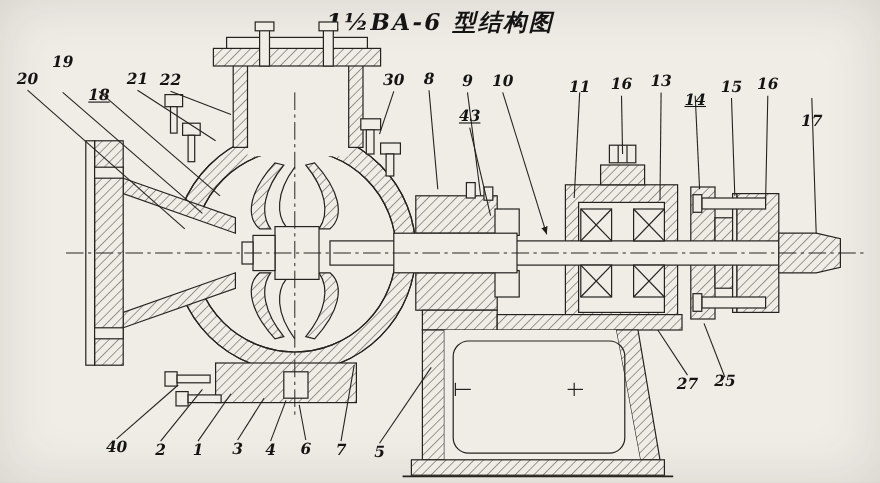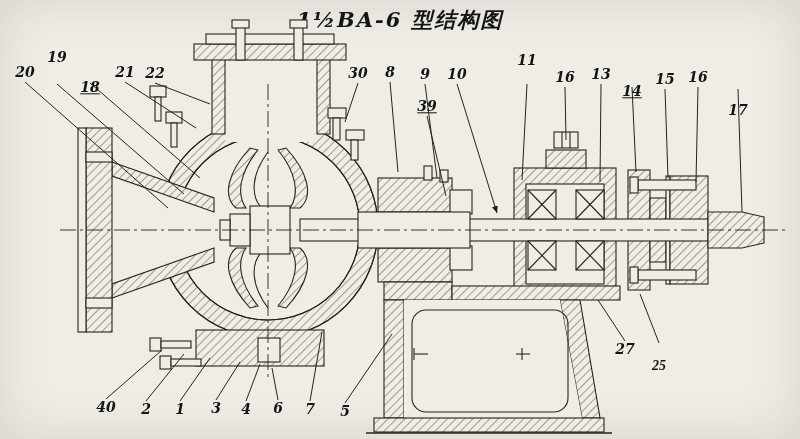--- a/index.html
+++ b/index.html
@@ -214,34 +214,34 @@
 
   <div id="callouts">
       <span class="callout" style="left: 25px; top: 73px; text-align: center;">20</span>
       <span class="callout" style="left: 57px; top: 58px;">19</span>
       <span class="callout" style="left: 90px; top: 88px; text-decoration: underline;">18</span>
       <span class="callout" style="left: 125px; top: 73px;">21</span>
       <span class="callout" style="left: 155px; top: 74px; text-align: center;">22</span>
       <span class="callout" style="left: 358px; top: 74px;">30</span>
       <span class="callout" style="left: 390px; top: 73px;">8</span>
       <span class="callout" style="left: 425px; top: 75px;">9</span>
-      <span class="callout" style="left: 427px; top: 107px; text-decoration: underline;">39</span>
+      <span class="callout" style="left: 427px; top: 107px; text-decoration: underline;">43</span>
       <span class="callout" style="left: 457px; top: 75px;">10</span>
-      <span class="callout" style="left: 527px; top: 61px; font-style: italic;">11</span>
+      <span class="callout" style="left: 527px; top: 80px; font-style: italic;">11</span>
       <span class="callout" style="left: 565px; top: 78px;">16</span>
       <span class="callout" style="left: 601px; top: 75px;">13</span>
       <span class="callout" style="left: 632px; top: 92px; text-decoration: underline;">14</span>
       <span class="callout" style="left: 665px; top: 80px;">15</span>
       <span class="callout" style="left: 698px; top: 78px;">16</span>
       <span class="callout" style="left: 738px; top: 80px; margin-top: 31px;">17</span>
       <span class="callout" style="left: 106px; top: 408px;">40</span>
       <span class="callout" style="left: 146px; top: 410px;">2</span>
       <span class="callout" style="left: 180px; top: 410px;">1</span>
       <span class="callout" style="left: 216px; top: 409px;">3</span>
       <span class="callout" style="left: 246px; top: 410px;">4</span>
       <span class="callout" style="left: 278px; top: 409px;">6</span>
       <span class="callout" style="left: 310px; top: 410px;">7</span>
       <span class="callout" style="left: 345px; top: 412px;">5</span>
       <span class="callout" style="left: 625px; top: 350px;">27</span>
-      <span class="callout" style="left: 659px; top: 367px; font-family: Liberation Serif, serif;">25</span>
+      <span class="callout" style="left: 659px; top: 348px;">25</span>
     </div>
 
 </div>
 
 </body></html>

